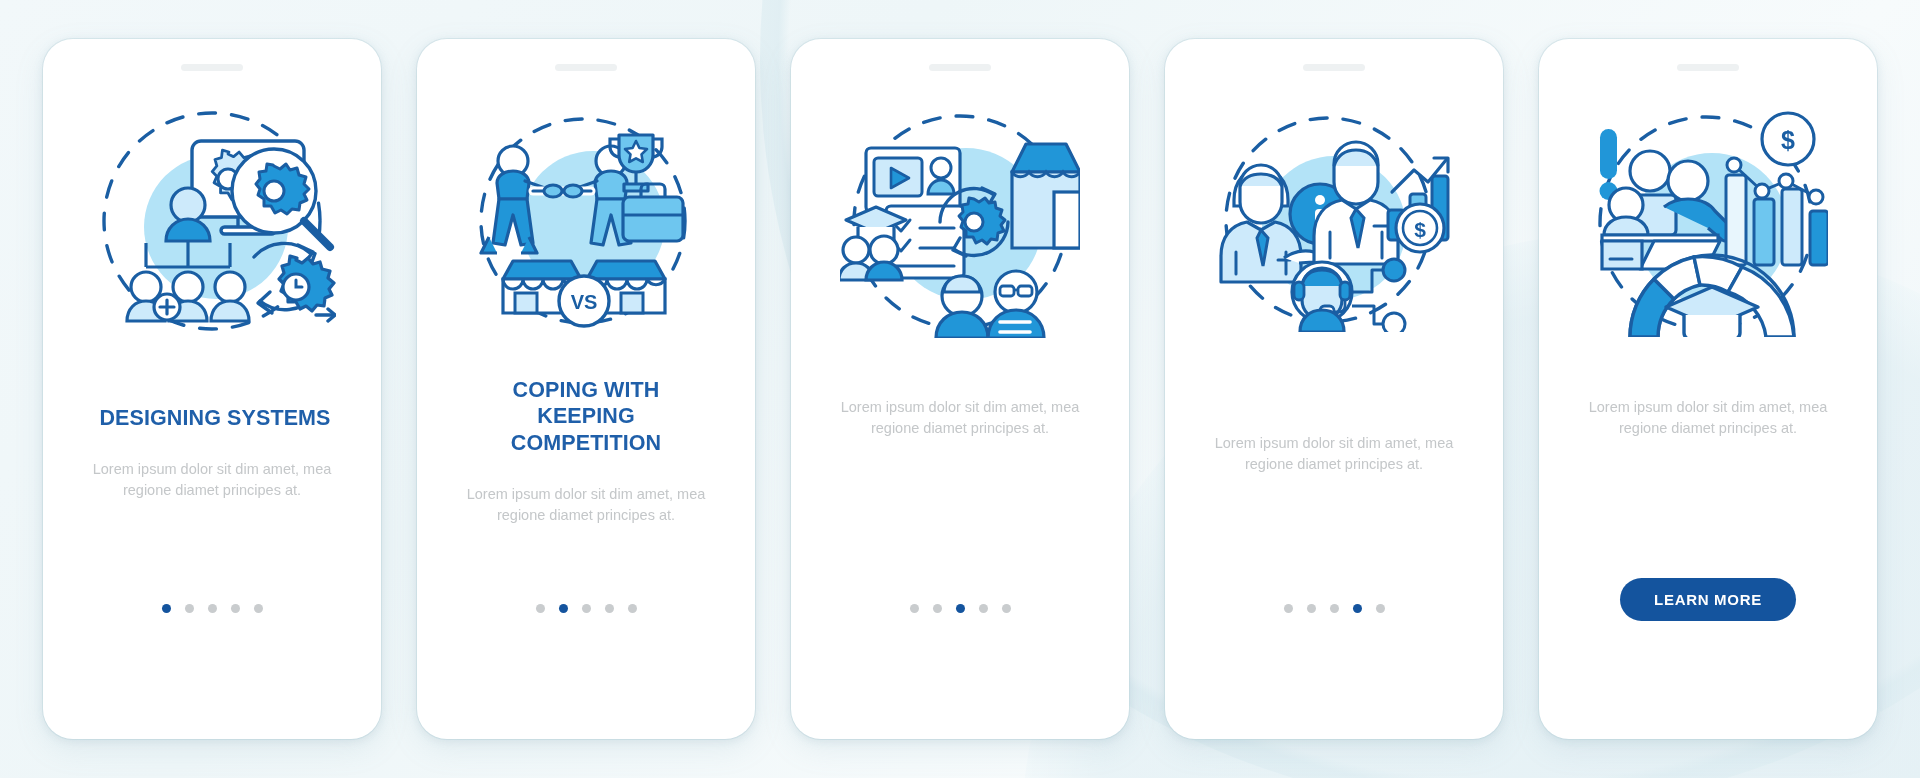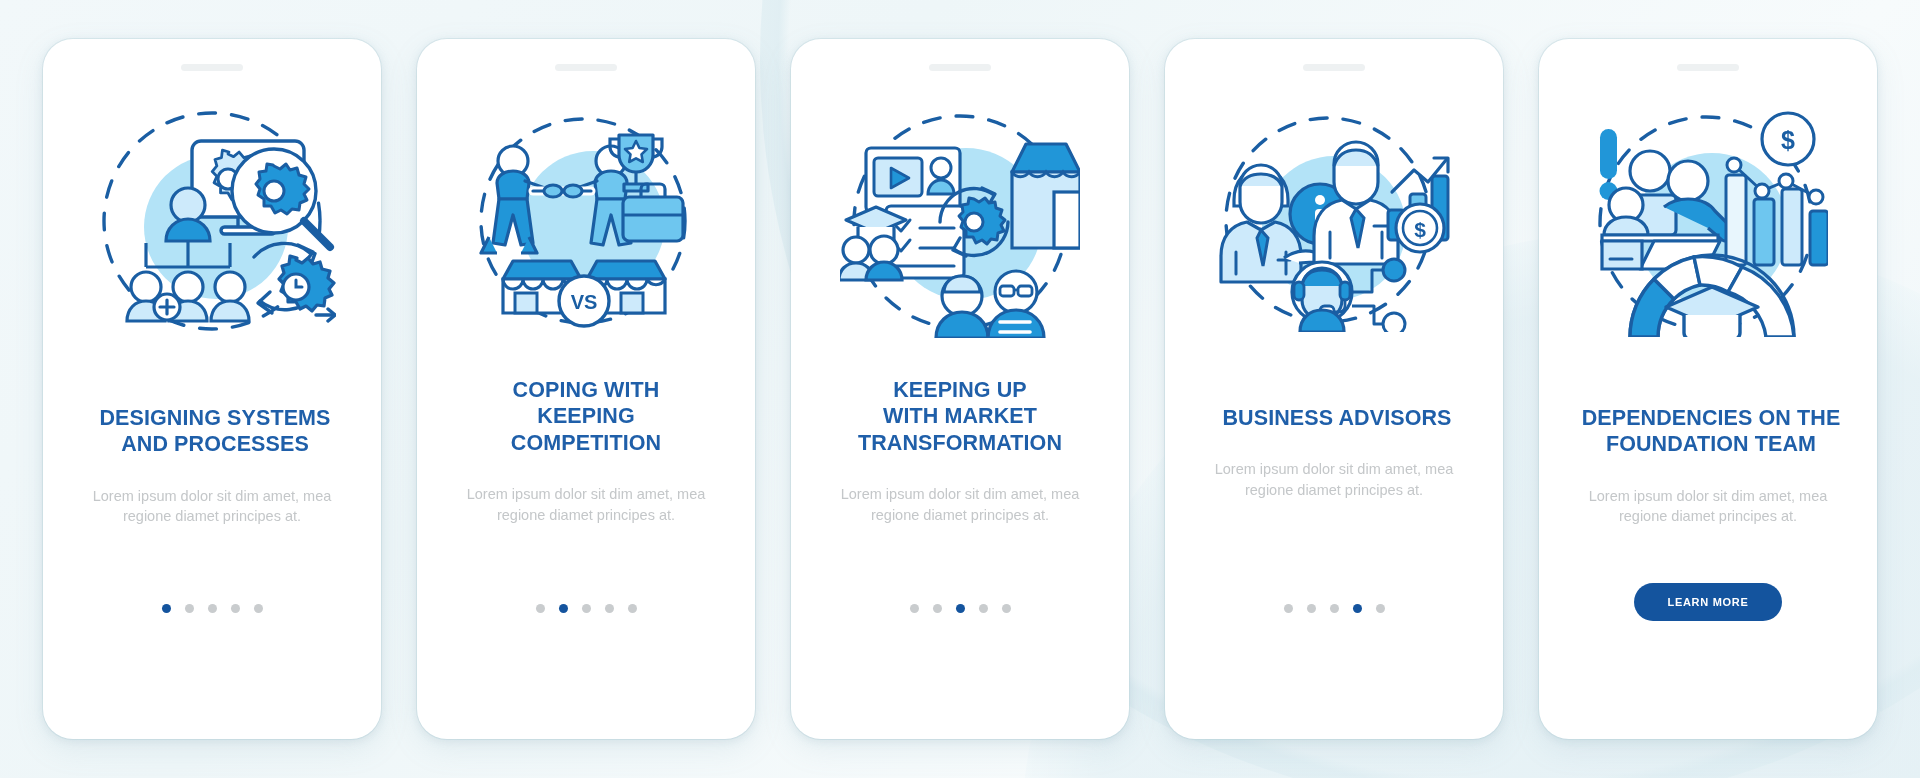--- a/index.html
+++ b/index.html
@@ -115,21 +115,21 @@
     background: #c9ccce;
   }
   .dot.active {
     background: #14549e;
   }
 
   .learn-btn {
     margin-bottom: 118px;
     background: #14549e;
     color: #ffffff;
-    font-size: 11px;
+    font-size: 15px;
     font-weight: bold;
     letter-spacing: 0.7px;
     border: none;
     border-radius: 22px;
     padding: 13px 34px;
     cursor: pointer;
     flex: none;
   }
 </style>
 </head>
@@ -187,21 +187,20 @@
           <path d="M0-27l6 3 6-5 5 6 7-2 2 7 8 2-2 7 6 5-5 6 3 6-7 3-1 8-7-1-5 6-6-5-6 3-4-7-8 0 0-7-7-4 3-7-5-5 5-6-2-7 7-2 1-8 7 2z" fill="#2196d8" stroke="#1a5ea3" stroke-width="3.2" stroke-linejoin="round"></path>
           <circle cx="0" cy="0" r="13" fill="#fff" stroke="#1a5ea3" stroke-width="3.2"></circle>
           <path d="M0-7v7h6" stroke="#1a5ea3" stroke-width="3" stroke-linecap="round" fill="none"></path>
         </g>
         <path d="M228 206h18" stroke="#1a5ea3" stroke-width="3.4" stroke-linecap="round"></path>
         <path d="M240 200l7 6-7 6" stroke="#1a5ea3" stroke-width="3.4" fill="none" stroke-linecap="round" stroke-linejoin="round"></path>
       </svg>
     </div>
     <div class="card-title t-2line">
       <div>DESIGNING SYSTEMS</div>
-      <div>AND PROCESSES</div>
     </div>
     <div class="card-body">Lorem ipsum dolor sit dim amet, mea regione diamet principes at.</div>
     <div class="spacer"></div>
     <div class="dots">
       <span class="dot active"></span>
       <span class="dot"></span>
       <span class="dot"></span>
       <span class="dot"></span>
       <span class="dot"></span>
     </div>
@@ -316,25 +315,20 @@
         <path d="M122 166c-11 0-18 7-18 16h36c0-9-7-16-18-16z" fill="#cdeafb" stroke="#1a5ea3" stroke-width="3.2"></path>
         <path d="M96 228c0-16 12-26 26-26s26 10 26 26z" fill="#2196d8" stroke="#1a5ea3" stroke-width="3.2"></path>
         <circle cx="176" cy="182" r="21" fill="#fff" stroke="#1a5ea3" stroke-width="3.2"></circle>
         <rect x="160" y="176" width="14" height="10" rx="3" fill="#fff" stroke="#1a5ea3" stroke-width="2.8"></rect>
         <rect x="178" y="176" width="14" height="10" rx="3" fill="#fff" stroke="#1a5ea3" stroke-width="2.8"></rect>
         <path d="M174 180h4" stroke="#1a5ea3" stroke-width="2.8"></path>
         <path d="M148 228c0-17 13-28 28-28s28 11 28 28z" fill="#2196d8" stroke="#1a5ea3" stroke-width="3.2"></path>
         <path d="M160 212h30M160 222h30" stroke="#fff" stroke-width="3.6" stroke-linecap="round"></path>
       </svg>
     </div>
-    <div class="card-title t-3line">
-      <div>KEEPING UP</div>
-      <div>WITH MARKET</div>
-      <div>TRANSFORMATION</div>
-    </div>
     <div class="card-body">Lorem ipsum dolor sit dim amet, mea regione diamet principes at.</div>
     <div class="spacer"></div>
     <div class="dots">
       <span class="dot"></span>
       <span class="dot"></span>
       <span class="dot active"></span>
       <span class="dot"></span>
       <span class="dot"></span>
     </div>
   </div>
@@ -385,21 +379,20 @@
         <path d="M129 184v6a6 6 0 0 1-6 6h-8" stroke="#1a5ea3" stroke-width="2.8" fill="none"></path>
         <rect x="104" y="190" width="14" height="9" rx="4.5" fill="#fff" stroke="#1a5ea3" stroke-width="2.8"></rect>
         <path d="M84 216c0-14 10-22 22-22s22 8 22 22z" fill="#2196d8" stroke="#1a5ea3" stroke-width="3.2"></path>
 
         <path d="M136 176h20v-22h16M136 190h22v18h14" stroke="#1a5ea3" stroke-width="3" fill="none" stroke-linejoin="round"></path>
         <circle cx="178" cy="154" r="11" fill="#2196d8" stroke="#1a5ea3" stroke-width="3"></circle>
         <circle cx="178" cy="208" r="11" fill="#fff" stroke="#1a5ea3" stroke-width="3"></circle>
       </svg>
     </div>
     <div class="card-title t-2line">
-      <div>BUSINESS ADVISORS</div>
     </div>
     <div class="card-body">Lorem ipsum dolor sit dim amet, mea regione diamet principes at.</div>
     <div class="spacer"></div>
     <div class="dots">
       <span class="dot"></span>
       <span class="dot"></span>
       <span class="dot"></span>
       <span class="dot active"></span>
       <span class="dot"></span>
     </div>
@@ -445,22 +438,18 @@
         <path d="M70 226a54 54 0 0 1 108 0" fill="none" stroke="#1a5ea3" stroke-width="3.4"></path>
         <path d="M42 226a82 82 0 0 1 24-58l20 20a54 54 0 0 0-16 38z" fill="#2196d8" stroke="#1a5ea3" stroke-width="3.4" stroke-linejoin="round"></path>
         <path d="M66 168a82 82 0 0 1 40-22l6 28a54 54 0 0 0-26 14z" fill="#fff" stroke="#1a5ea3" stroke-width="3.4" stroke-linejoin="round"></path>
         <path d="M106 146a82 82 0 0 1 48 10l-14 25a54 54 0 0 0-28-7z" fill="#fff" stroke="#1a5ea3" stroke-width="3.4" stroke-linejoin="round"></path>
         <path d="M154 156a82 82 0 0 1 52 70h-28a54 54 0 0 0-38-45z" fill="#fff" stroke="#1a5ea3" stroke-width="3.4" stroke-linejoin="round"></path>
 
         <path d="M78 196l46-20 46 20-46 20z" fill="#cdeafb" stroke="#1a5ea3" stroke-width="3.4" stroke-linejoin="round"></path>
         <path d="M96 204v18c0 7 13 12 28 12s28-5 28-12v-18" fill="#fff" stroke="#1a5ea3" stroke-width="3.4" stroke-linejoin="round"></path>
       </svg>
     </div>
-    <div class="card-title t-2line">
-      <div>DEPENDENCIES ON THE</div>
-      <div>FOUNDATION TEAM</div>
-    </div>
     <div class="card-body">Lorem ipsum dolor sit dim amet, mea regione diamet principes at.</div>
     <div class="spacer"></div>
     <button class="learn-btn">LEARN MORE</button>
   </div>
 
 </div>
 
 </body></html>

